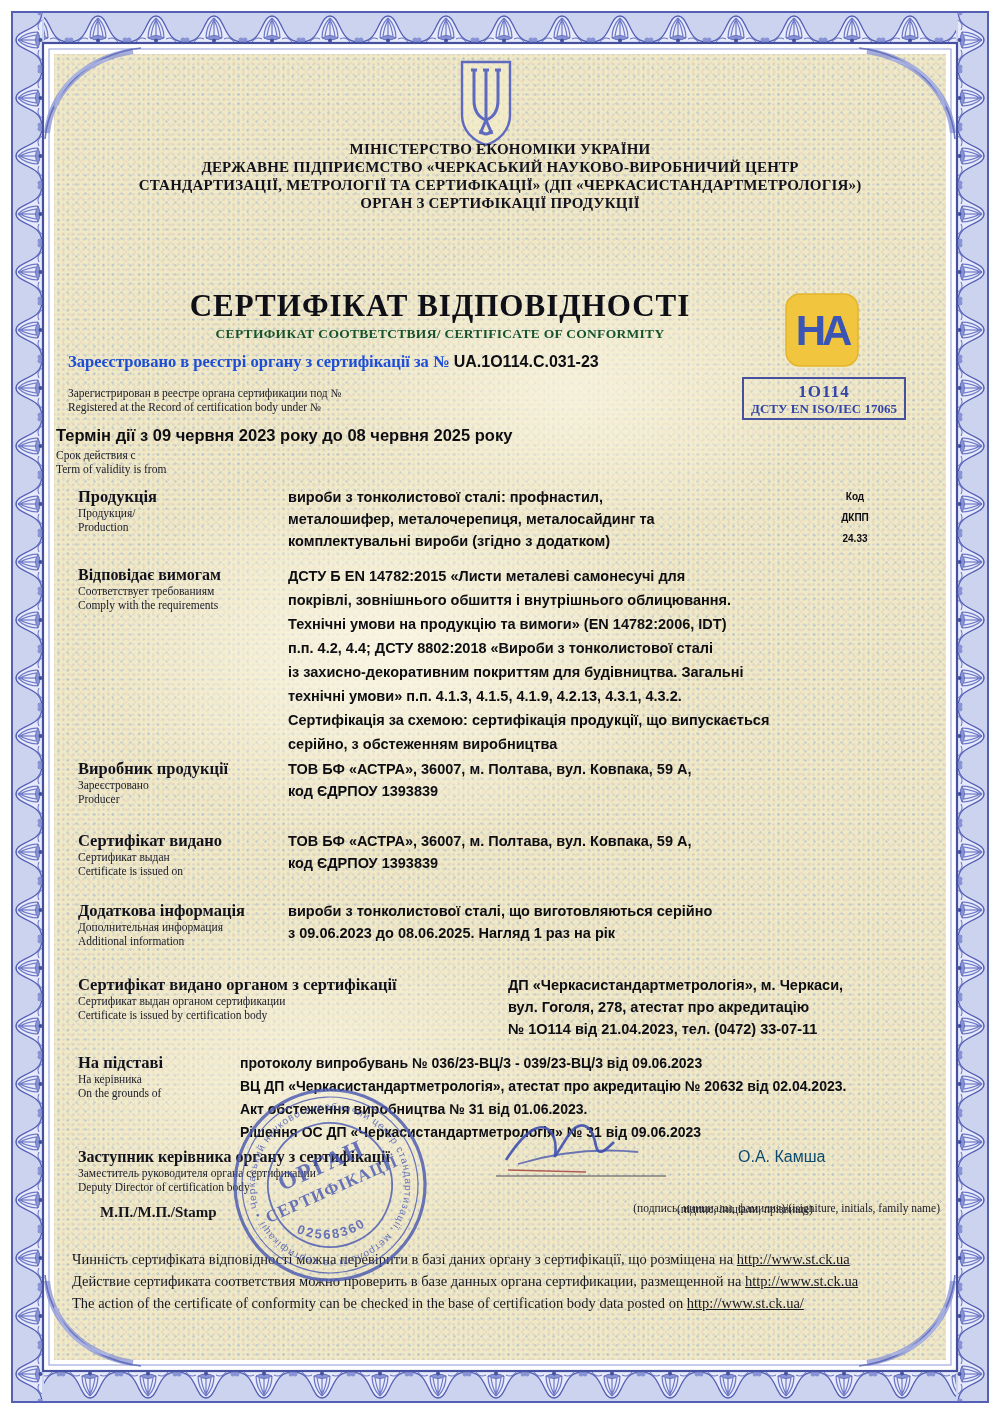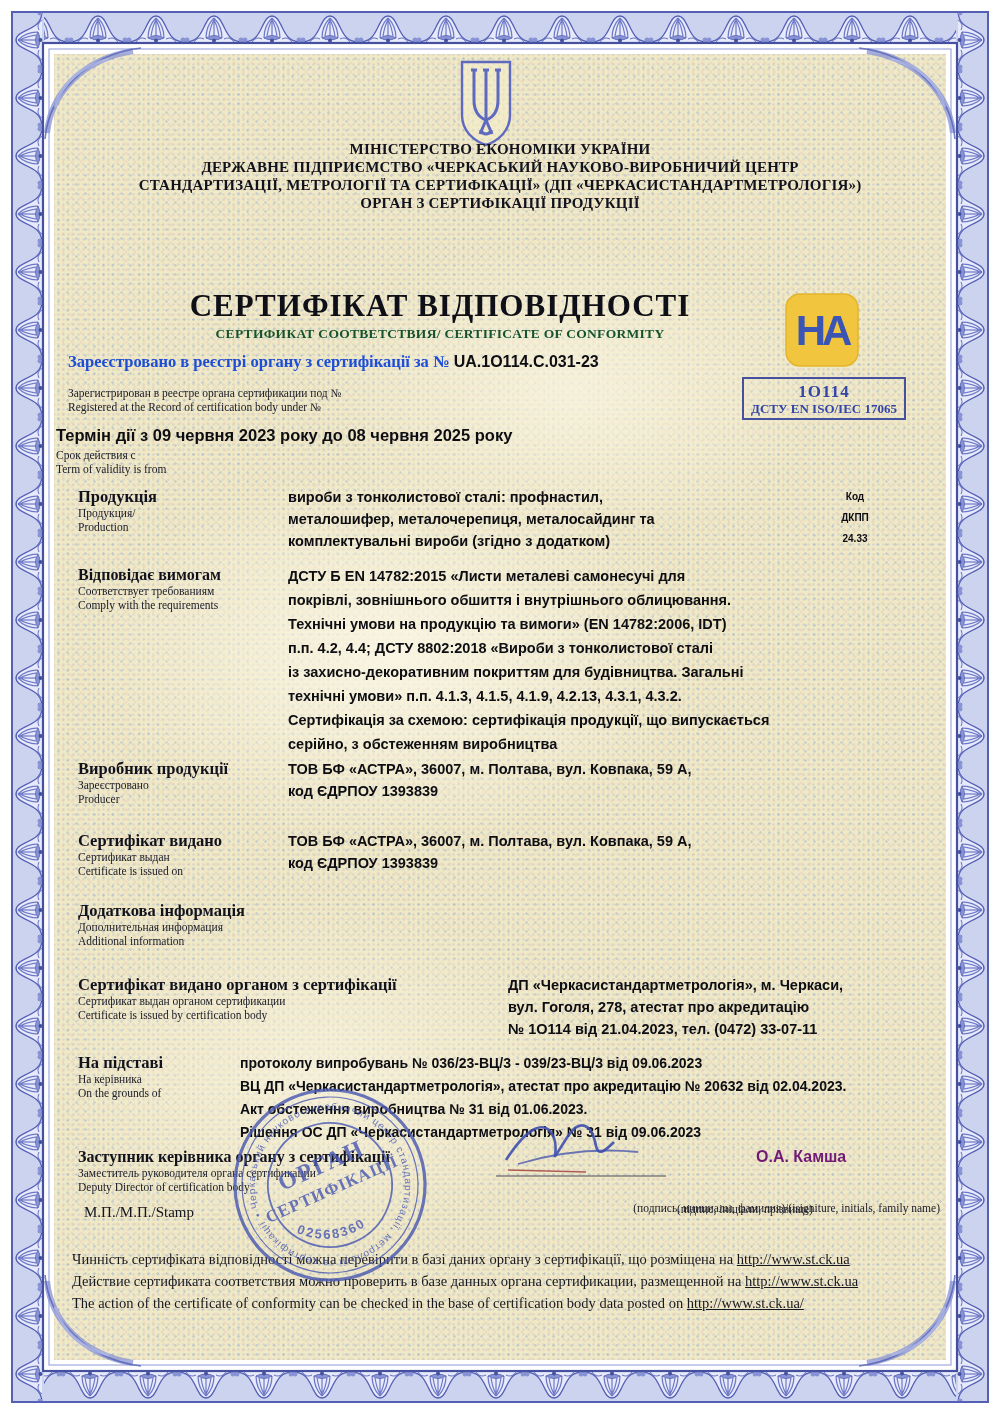--- a/index.html
+++ b/index.html
@@ -173,20 +173,22 @@
     <div class="small">Certificate is issued on</div>
   </div>
   <div class="abs z2 sval" style="left:288px;top:830px;width:560px;">ТОВ БФ «АСТРА», 36007, м. Полтава, вул. Ковпака, 59 А,
 код ЄДРПОУ 1393839</div>
 
   <div class="abs z2" style="left:78px;top:902px;width:210px;">
     <div class="slabel" style="font-size:16.5px;">Додаткова інформація</div>
     <div class="small">Дополнительная информация</div>
     <div class="small">Additional information</div>
   </div>
+  <div class="abs z2 sval" style="left:288px;top:900px;width:580px;">вироби з тонколистової сталі, що виготовляються серійно
+з 09.06.2023 до 08.06.2025. Нагляд 1 раз на рік</div>
 
   <div class="abs z2" style="left:78px;top:976px;width:420px;">
     <div class="slabel" style="font-size:16.5px;">Сертифікат видано органом з сертифікації</div>
     <div class="small">Сертификат выдан органом сертификации</div>
     <div class="small">Certificate is issued by certification body</div>
   </div>
   <div class="abs z2 sval" style="left:508px;top:974px;width:420px;">ДП «Черкасистандартметрологія», м. Черкаси,
 вул. Гоголя, 278, атестат про акредитацію
 № 1О114 від 21.04.2023, тел. (0472) 33-07-11</div>
 
@@ -198,30 +200,30 @@
   <div class="abs z2 sval" style="left:240px;top:1052px;width:700px;font-size:14px;line-height:23px;">протоколу випробувань № 036/23-ВЦ/3 - 039/23-ВЦ/3 від 09.06.2023
 ВЦ ДП «Черкасистандартметрологія», атестат про акредитацію № 20632 від 02.04.2023.
 Акт обстеження виробництва № 31 від 01.06.2023.
 Рішення ОС ДП «Черкасистандартметрологія» № 31 від 09.06.2023</div>
 
   <div class="abs z2" style="left:78px;top:1148px;width:400px;">
     <div class="slabel" style="font-size:16px;">Заступник керівника органу з сертифікації</div>
     <div class="small">Заместитель руководителя органа сертификации</div>
     <div class="small">Deputy Director of certification body</div>
   </div>
-  <div class="abs z2 mp" style="left:84px;top:1204px;">М.П./М.П./Stamp</div>
+  <div class="abs z2 mp" style="left:100px;top:1204px;font-weight:bold;">М.П./М.П./Stamp</div>
 
   <svg class="abs z3" style="left:488px;top:1112px;" width="190" height="75" viewBox="0 0 190 75">
     <path d="M18,48 C40,14 58,6 66,26 C72,42 58,58 80,24 C92,6 104,12 108,34 C110,44 116,40 126,30" stroke="#3d4fae" stroke-width="2.6" fill="none" opacity="0.9"></path>
     <path d="M30,52 C70,40 110,36 150,40" stroke="#3d4fae" stroke-width="1.8" fill="none" opacity="0.75"></path>
     <path d="M20,58 L98,60" stroke="#9c3a3a" stroke-width="1.6" opacity="0.8"></path>
     <path d="M8,64 H178" stroke="#4a4a55" stroke-width="1.2"></path>
   </svg>
 
-  <div class="abs z2 sans" style="left:756px;top:1148px;font-weight:bold;font-size:16px;color:#701a75;">О.А. Камша</div>
+  <div class="abs z2 sans" style="left:738px;top:1148px;font-weight:normal;font-size:16px;color:#0c4a6e;">О.А. Камша</div>
   <div class="abs z2 capline" style="left:677px;top:1186px;width:300px;margin-top:17px;">(підпис, ініціали, прізвище)</div>
   <div class="abs z2 capline" style="left:500px;top:1202px;width:440px;text-align:right;">(подпись, инициалы, фамилия)/(isigniture, initials, family name)</div>
 
   <svg class="abs z4" style="left:228px;top:1083px;opacity:.82;" width="205" height="205" viewBox="0 0 205 205">
     <g transform="rotate(-24 102 102)" fill="none" stroke="#4a5ab2">
       <circle cx="102" cy="102" r="95" stroke-width="3.2"></circle>
       <circle cx="102" cy="102" r="88" stroke-width="1.2"></circle>
       <circle cx="102" cy="102" r="62" stroke-width="1.8"></circle>
       <defs>
         <path id="ringpath" d="M102,102 m-75,0 a75,75 0 1,1 150,0 a75,75 0 1,1 -150,0"></path>

